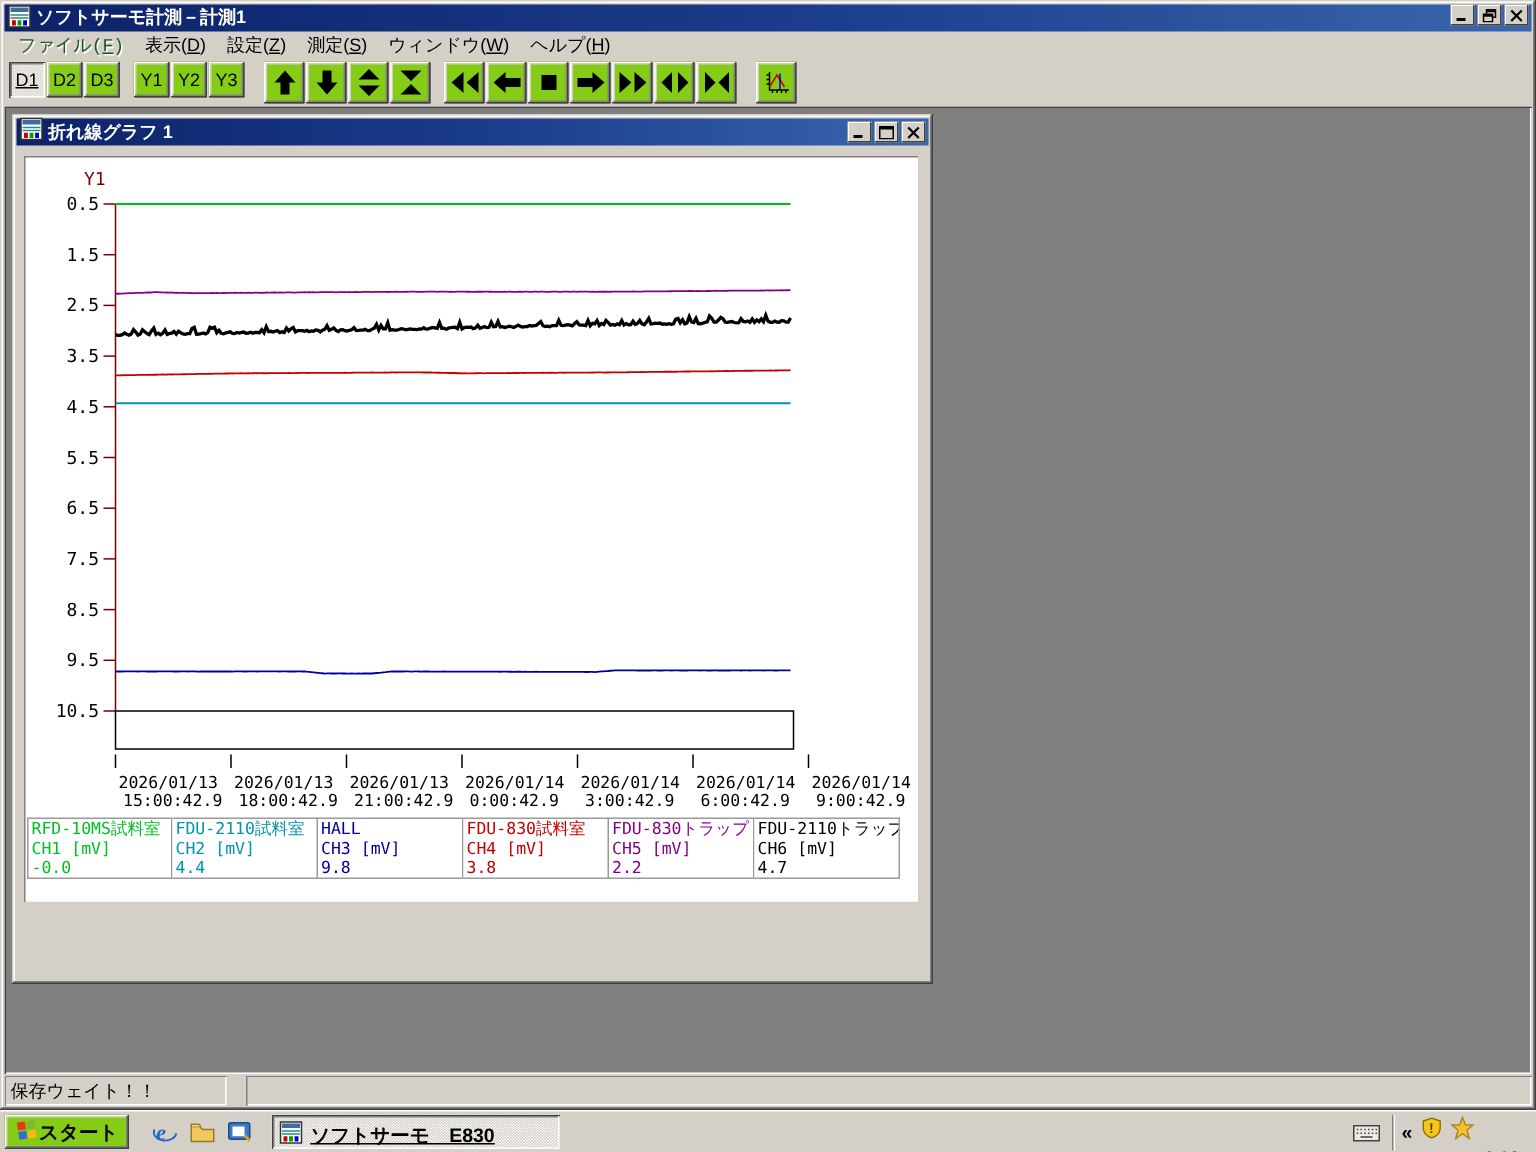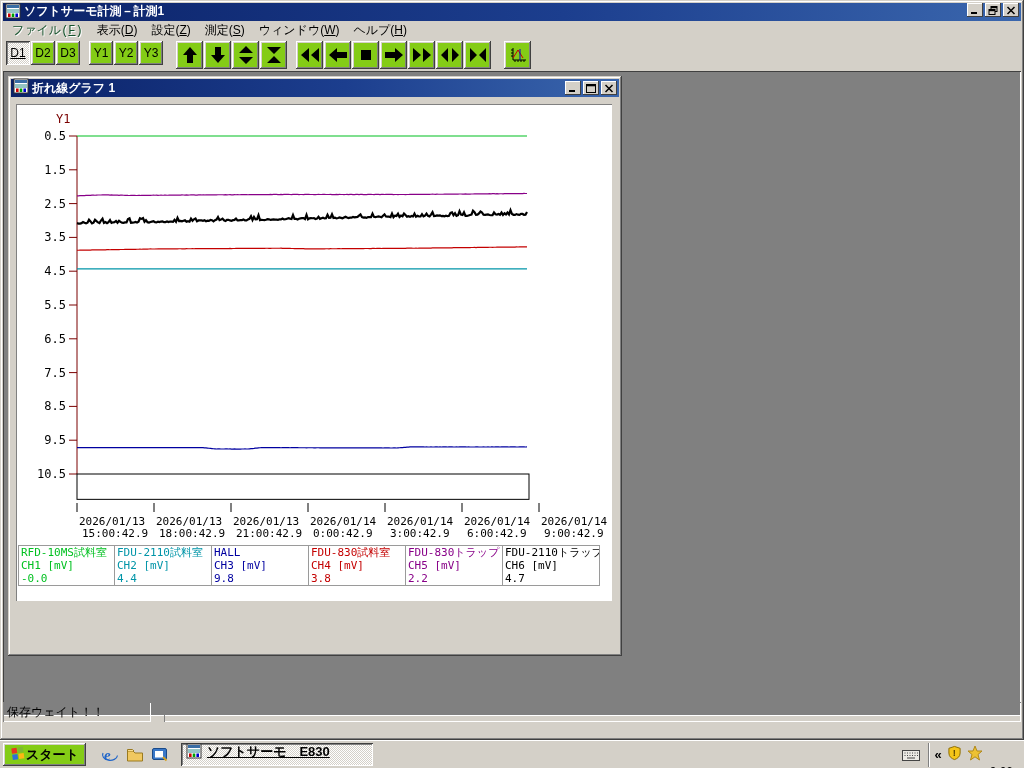--- a/index.html
+++ b/index.html
@@ -63,31 +63,31 @@
 
   .alarm-row { display:flex; align-items:center; margin:13px 0 0 8px; }
   .alarm-btn { width:84px; height:26px; font-size:12px; }
   .combo { position:relative; margin-left:9px; width:494px; height:22px; background:#fff;
       box-shadow: inset 1px 1px 0 #808080, inset 2px 2px 0 #404040, inset -1px -1px 0 #ffffff; }
   .combo-text { position:absolute; left:4px; top:3px; font-size:12px; }
   .combo-btn { position:absolute; right:2px; top:2px; width:17px; height:18px;
       display:flex; align-items:center; justify-content:center; }
   .darr { width:0; height:0; border:4px solid transparent; border-top:4px solid #000; margin-top:4px; }
 
-  .statusbar { position:absolute; left:3px; right:3px; bottom:18px; height:20px; display:flex; gap:13px; }
+  .statusbar { position:absolute; left:3px; right:3px; bottom:3px; height:20px; display:flex; gap:13px; }
   .sp { font-size:12px; padding:2px 4px; white-space:nowrap; overflow:hidden; }
   .sp1 { width:148px; } .sp2 { flex:1; }
 
   .taskbar { position:absolute; left:0; bottom:0; width:1024px; height:28px; background:#d4d0c8;
       border-top:1px solid #fff; display:flex; align-items:center; padding:0 3px; }
   .start { height:23px; display:flex; align-items:center; gap:0; padding:0 7px;
       font-size:13px; font-weight:bold; }
   .qbtn { width:22px; height:22px; background:transparent; display:flex; align-items:center; justify-content:center; margin-left:3px; }
   .ql-lead { width:10px; }
-  .task-item { height:23px; width:192px; margin-left:10px; display:flex; align-items:flex-start;
+  .task-item { height:23px; width:192px; margin-left:10px; display:flex; align-items:flex-end;
       gap:5px; padding:0 5px; font-size:13px; font-weight:bold; }
   .tspacer { flex:1; }
   .kbd-btn { background:transparent; width:22px; height:20px; display:flex; align-items:center; justify-content:center; }
   .tray { height:24px; display:flex; align-items:center; gap:5px; padding:0 8px 0 6px;
       box-shadow: inset 1px 0 0 #808080, inset 2px 0 0 #ffffff; margin-left:6px; }
   .chev { font-size:13px; font-weight:bold; }
   .clock { font-size:12px; margin-left:2px;margin-top:35px; }
 </style>
 </head>
 <body>

